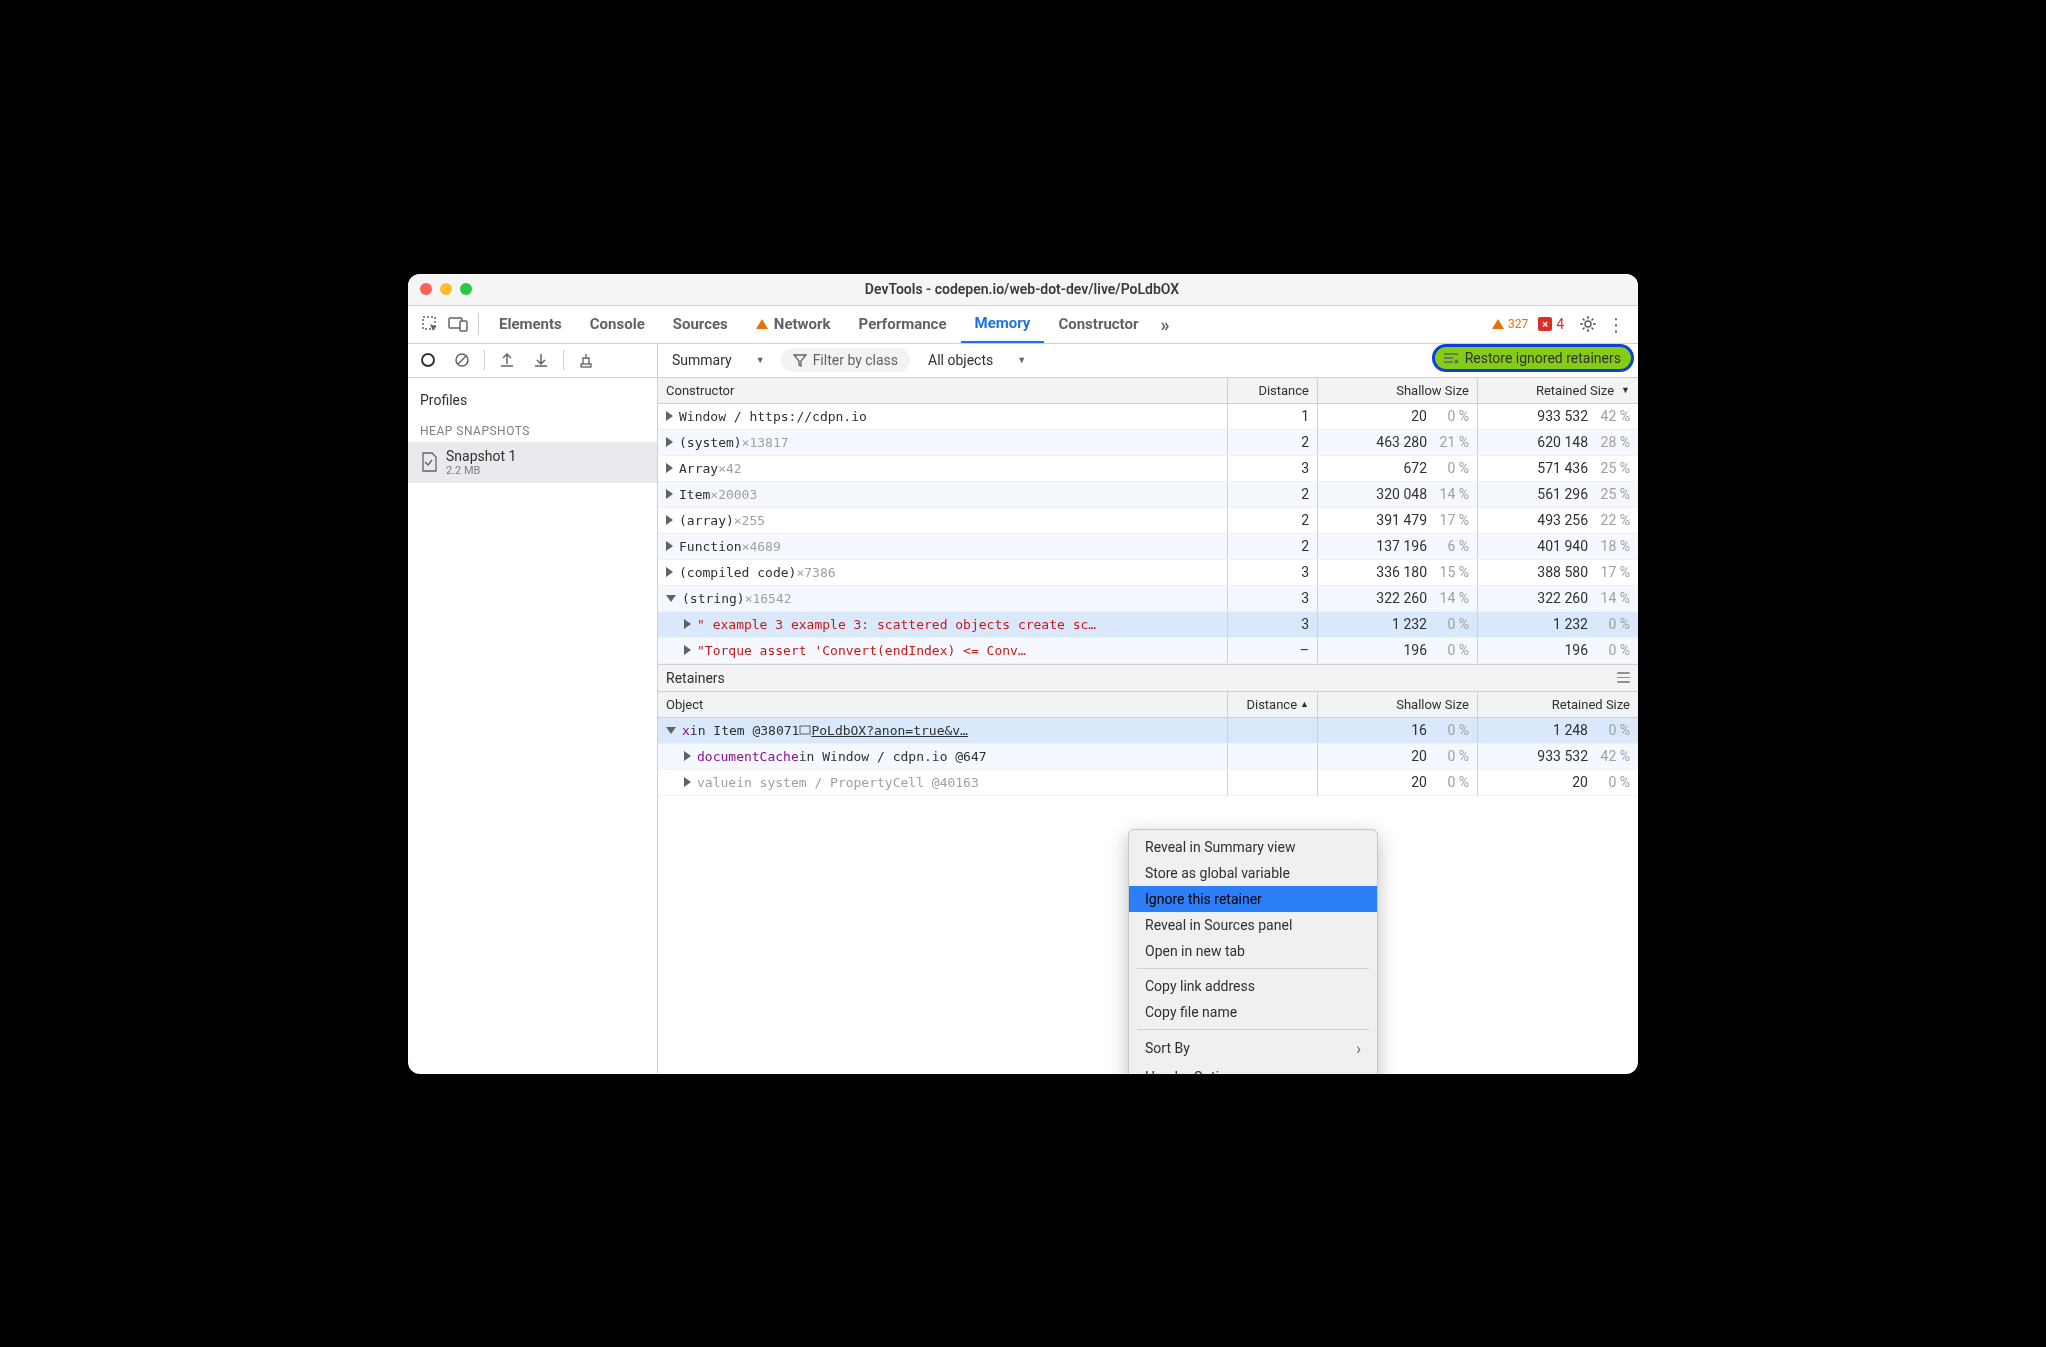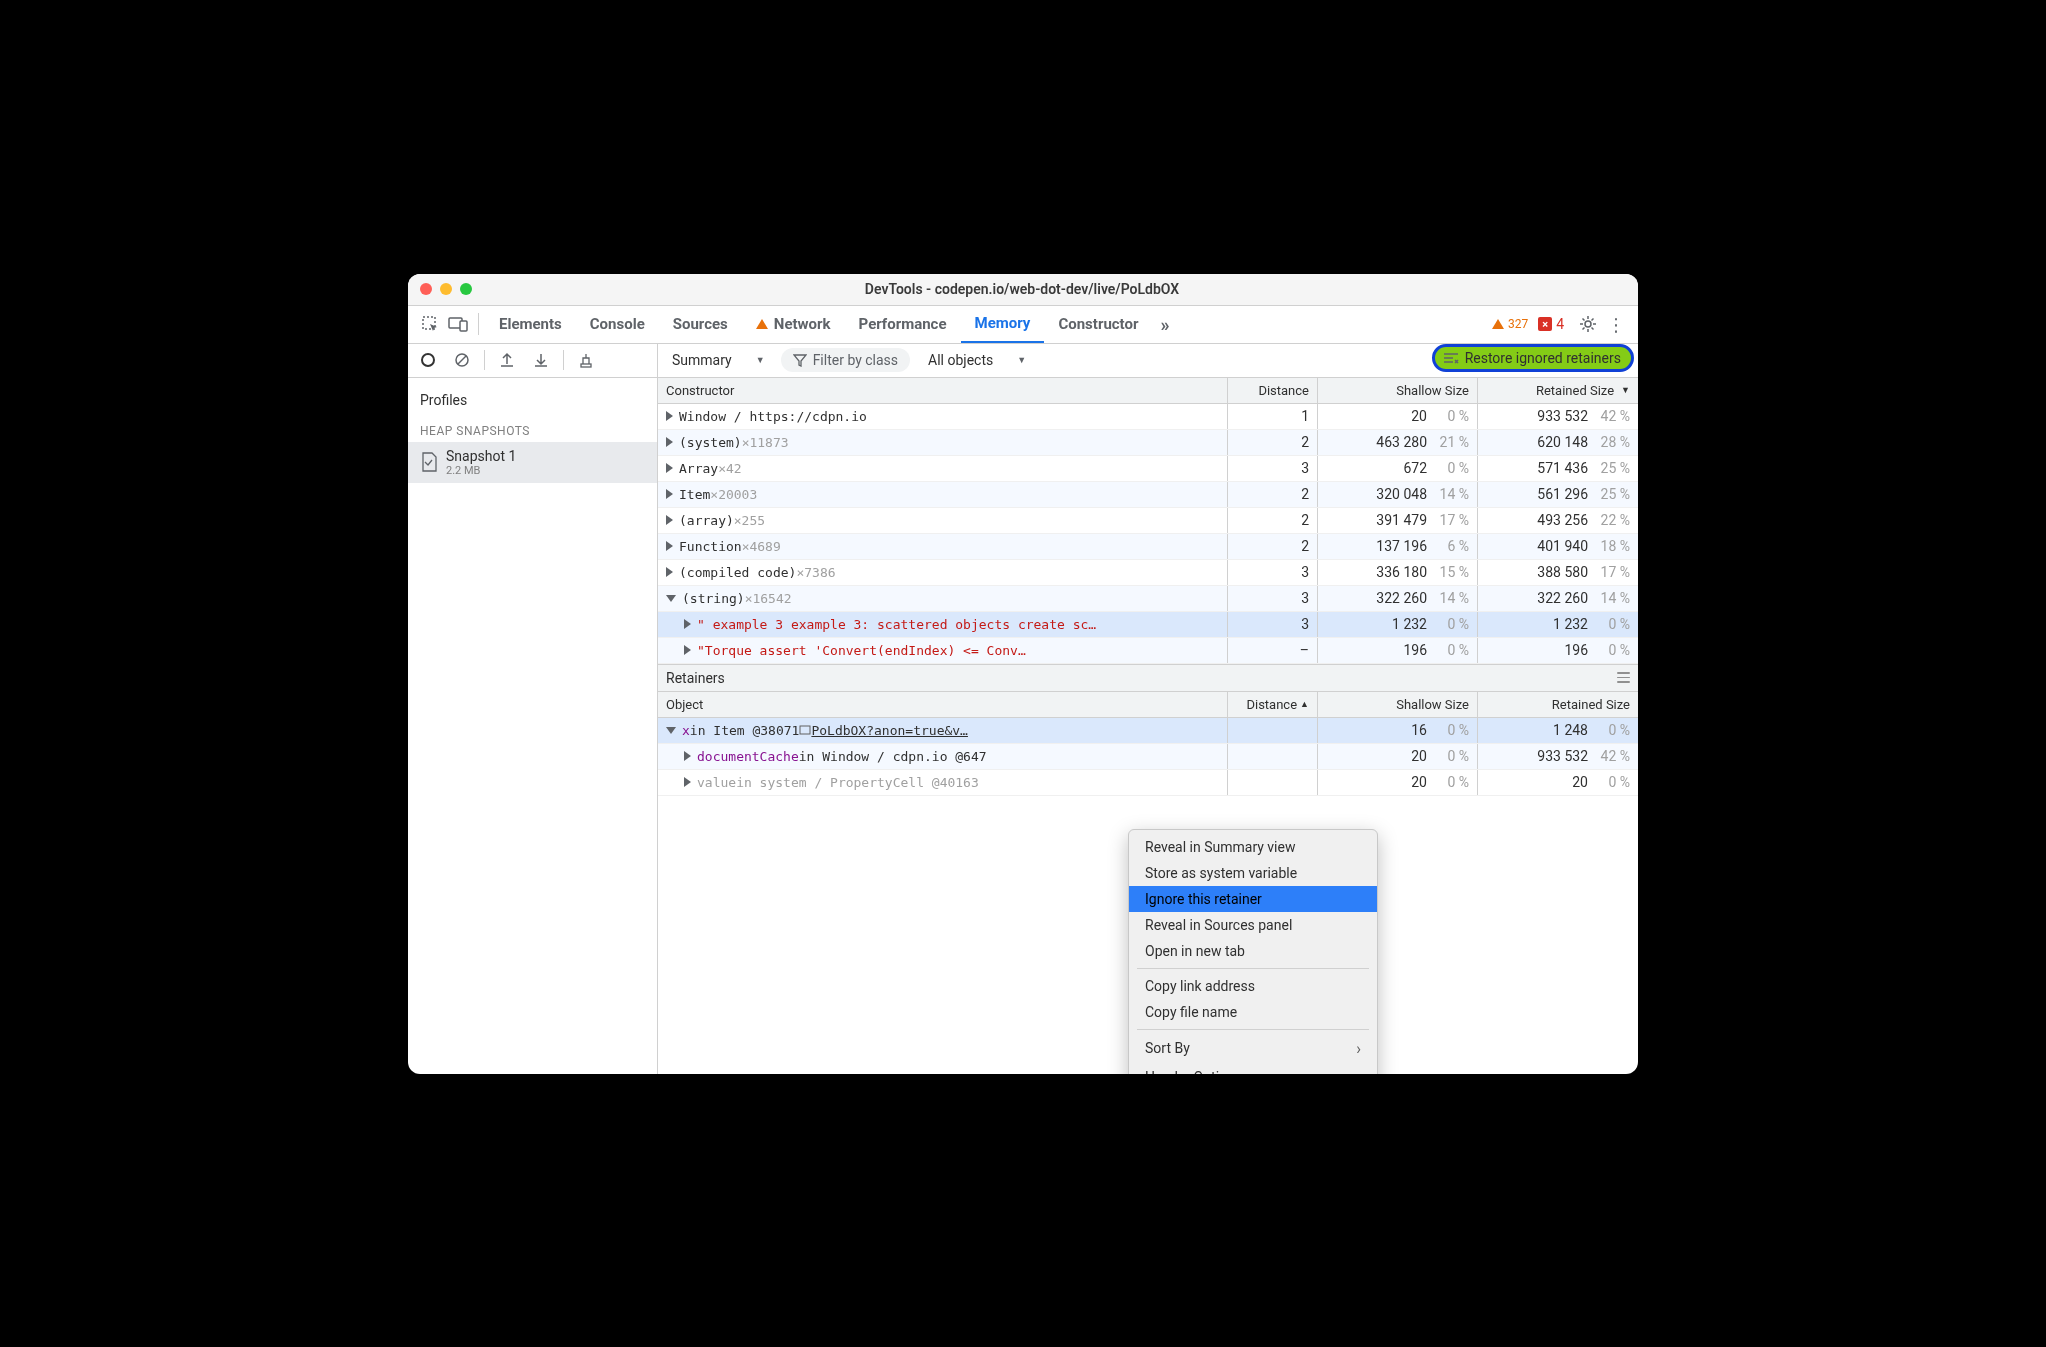--- a/index.html
+++ b/index.html
@@ -213,21 +213,21 @@
             <div class="col-s">
               <span class="val">20</span>
               <span class="pct">0 %</span>
             </div>
             <div class="col-r">
               <span class="val">933 532</span>
               <span class="pct">42 %</span>
             </div>
           </div>
           <div class="row alt">
-            <div class="col-c" style="padding-left:8px"><span class="tri"></span>(system)  <span class="dim">×11873</span></div>
+            <div class="col-c" style="padding-left:8px"><span class="tri"></span>(system)  <span class="dim">×13817</span></div>
             <div class="col-d">2</div>
             <div class="col-s">
               <span class="val">463 280</span>
               <span class="pct">21 %</span>
             </div>
             <div class="col-r">
               <span class="val">620 148</span>
               <span class="pct">28 %</span>
             </div>
           </div>
@@ -395,21 +395,21 @@
               <span class="val">20</span>
               <span class="pct">0 %</span>
             </div>
           </div>
         </div>
     </div>
   </div>
 
   <div class="menu" id="context-menu" style="left:720px; top:555px">
   <div class="menu-item">Reveal in Summary view</div>
-      <div class="menu-item">Store as system variable</div>
+      <div class="menu-item">Store as global variable</div>
       <div class="menu-item hl">Ignore this retainer</div>
       <div class="menu-item">Reveal in Sources panel</div>
       <div class="menu-item">Open in new tab</div>
       <div class="menu-sep"></div>
       <div class="menu-item">Copy link address</div>
       <div class="menu-item">Copy file name</div>
       <div class="menu-sep"></div>
       <div class="menu-item">Sort By<span class="sub"></span></div>
       <div class="menu-item">Header Options<span class="sub"></span></div>
     </div>

